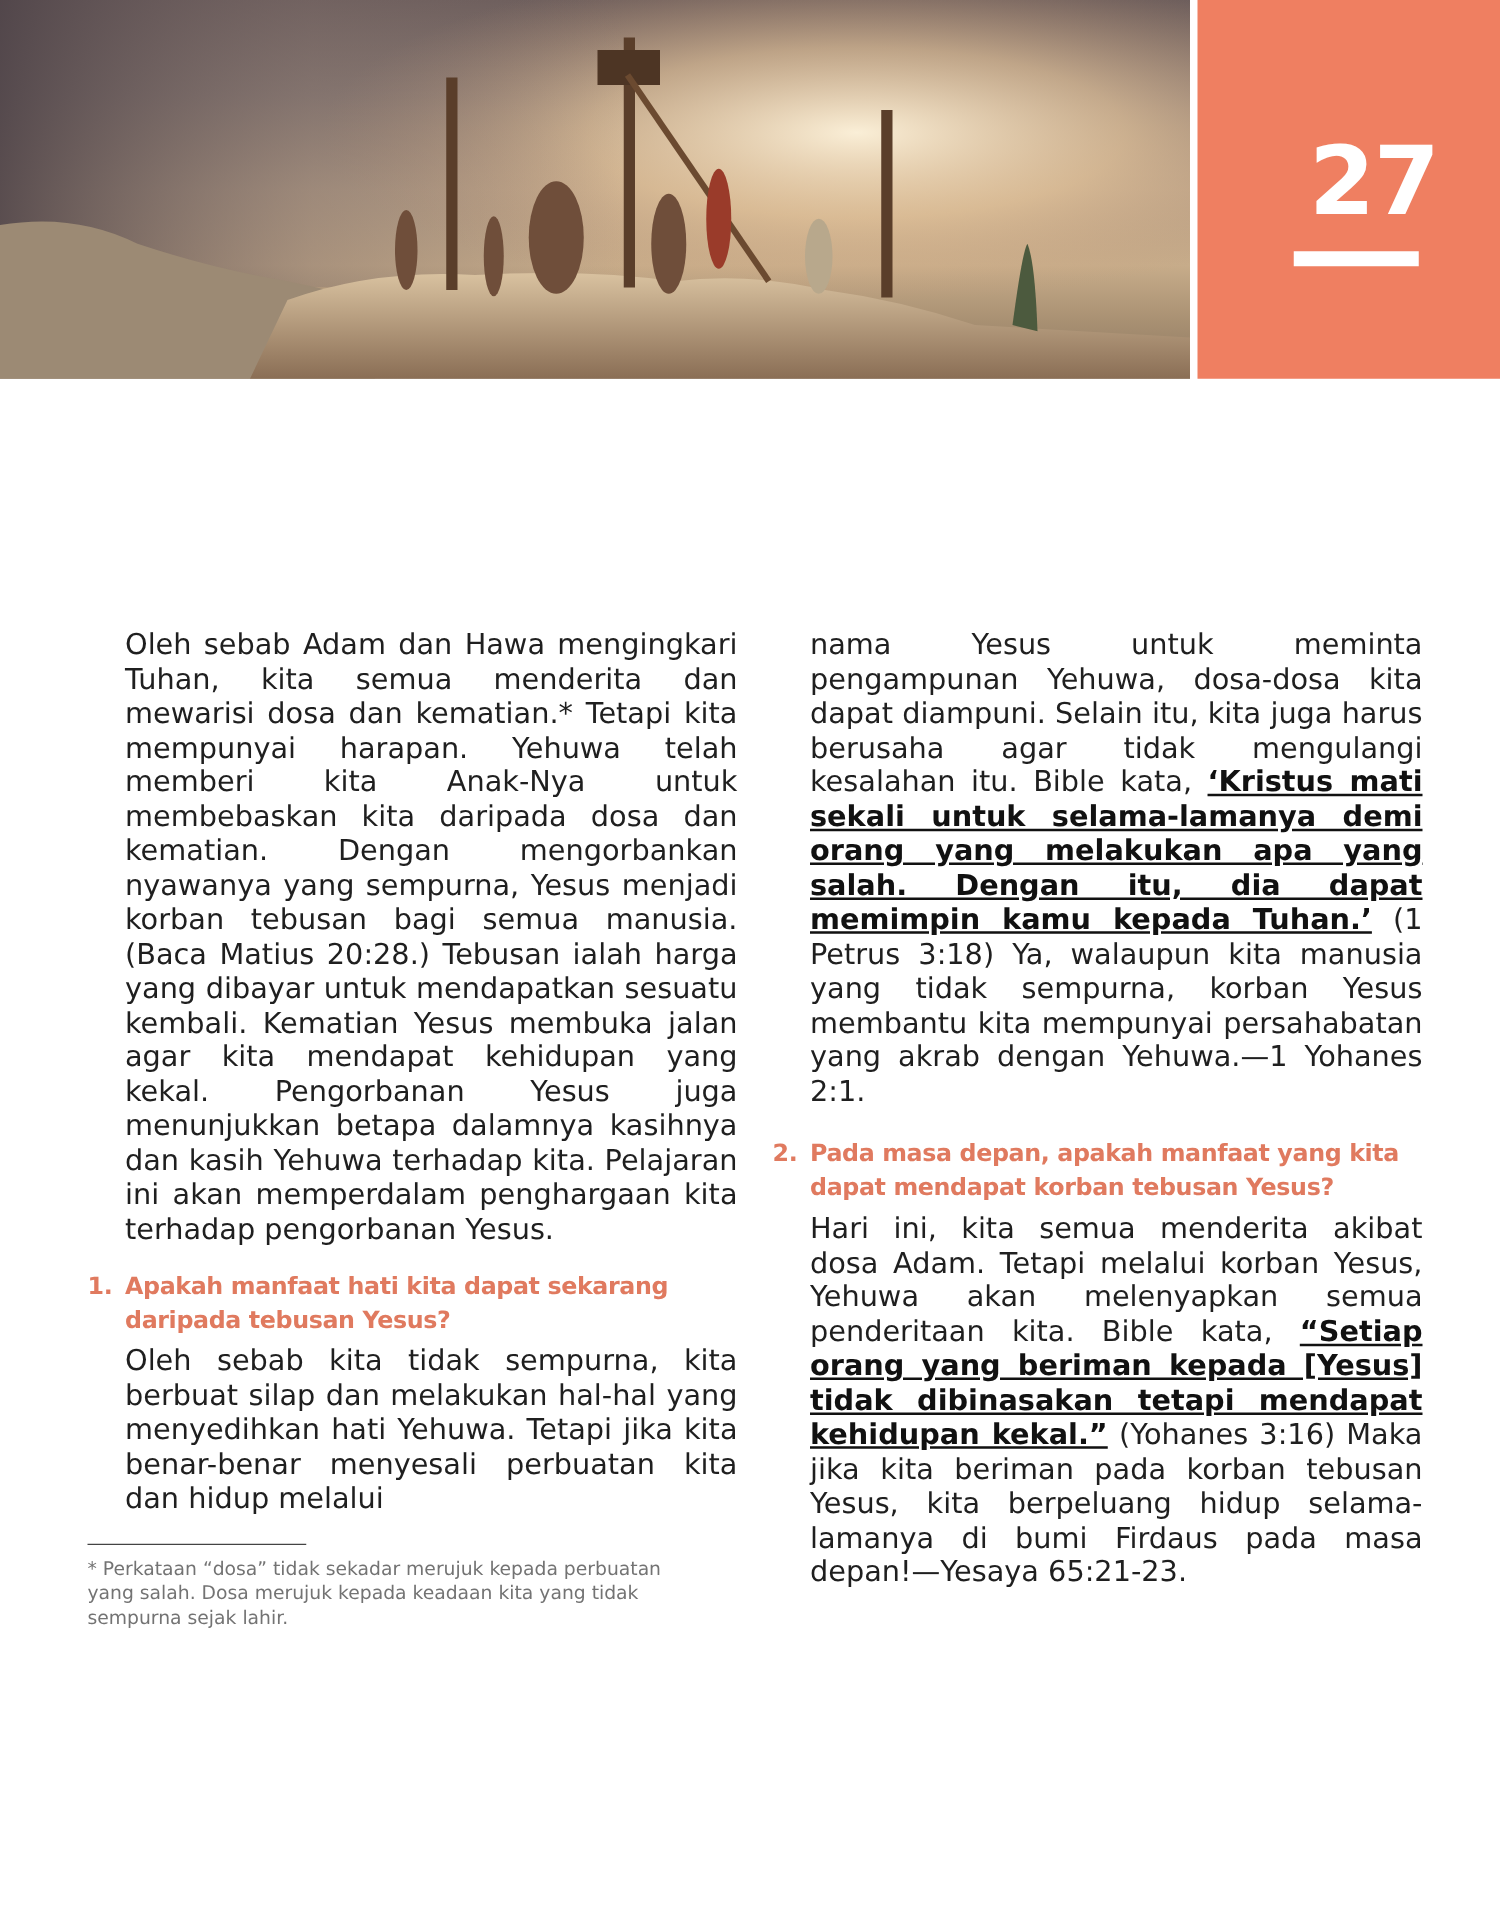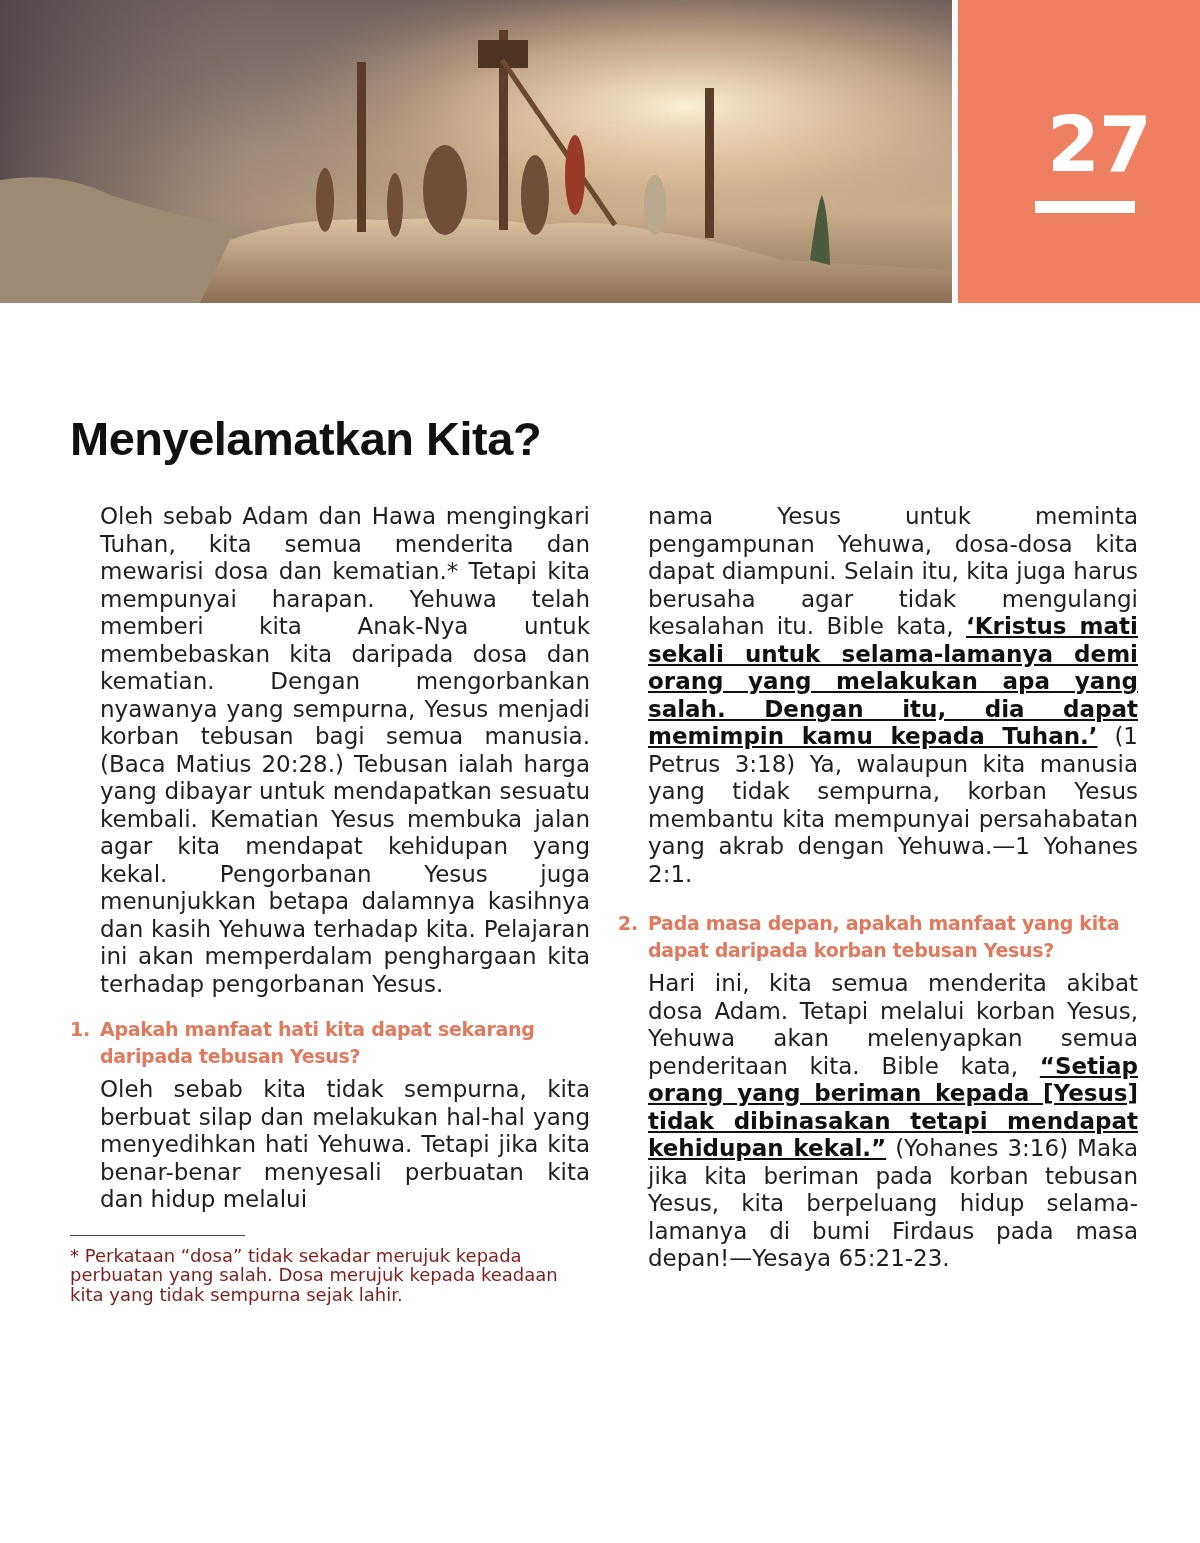--- a/index.html
+++ b/index.html
@@ -36,21 +36,21 @@
   }
   .para b { font-weight: bold; color: #111; text-decoration: underline; }
 
   .question {
     position: relative; font-family: "DejaVu Sans", sans-serif; font-weight: bold; font-size: 19px; line-height: 27px;
     color: #e07a5f; padding-left: 30px; margin-top: 18px; margin-bottom: 6px; letter-spacing: -0.3px;
   }
   .q-num { position: absolute; left: 0; top: 0; }
 
   .footnote-rule { width: 175px; height: 1px; background: #444; margin-top: 21px; margin-bottom: 9px; }
-  .footnote { font-family: "DejaVu Sans", sans-serif; font-size: 18px; line-height: 19.5px; color: #7f1d1d; width: 500px; margin-top: 10px; }
+  .footnote { font-family: "DejaVu Sans", sans-serif; font-size: 15px; line-height: 19.5px; color: #737373; width: 500px; margin-top: 10px; }
 </style>
 </head>
 <body>
 
 <div class="hero">
   <svg viewBox="0 0 952 303" preserveAspectRatio="none">
     <defs>
       <radialGradient id="sun" cx="0.72" cy="0.35" r="0.45">
         <stop offset="0" stop-color="#fff4dc" stop-opacity="0.95"></stop>
         <stop offset="0.5" stop-color="#f2cfa0" stop-opacity="0.55"></stop>
@@ -87,37 +87,36 @@
   </svg>
 </div>
 
 <div class="lesson-box">
   <div class="lesson-number">27</div>
   <div class="lesson-rule"></div>
 </div>
 
 <h1 class="title">
   <br>
-  <span>Menyelamatkan Kita?</span>
 </h1>
 
 <div class="col col-left">
   <p class="para">Oleh sebab Adam dan Hawa mengingkari Tuhan, kita semua menderita dan mewarisi dosa dan kematian.* Tetapi kita mempunyai harapan. Yehuwa telah memberi kita Anak-Nya untuk membebaskan kita daripada dosa dan kematian. Dengan mengorbankan nyawanya yang sempurna, Yesus menjadi korban tebusan bagi semua manusia. (Baca Matius 20:28.) Tebusan ialah harga yang dibayar untuk mendapatkan sesuatu kembali. Kematian Yesus membuka jalan agar kita mendapat kehidupan yang kekal. Pengorbanan Yesus juga menunjukkan betapa dalamnya kasihnya dan kasih Yehuwa terhadap kita. Pelajaran ini akan memperdalam penghargaan kita terhadap pengorbanan Yesus.</p>
 
   <div class="question">
     <span class="q-num">1.</span>
     <span>Apakah manfaat hati kita dapat sekarang daripada tebusan Yesus?</span>
   </div>
   <p class="para">Oleh sebab kita tidak sempurna, kita berbuat silap dan melakukan hal-hal yang menyedihkan hati Yehuwa. Tetapi jika kita benar-benar menyesali perbuatan kita dan hidup melalui</p>
 
   <div class="footnote-rule"></div>
   <p class="footnote">* Perkataan “dosa” tidak sekadar merujuk kepada perbuatan yang salah. Dosa merujuk kepada keadaan kita yang tidak sempurna sejak lahir.</p>
 </div>
 
 <div class="col col-right">
   <p class="para"><span>nama Yesus untuk meminta pengampunan Yehuwa, dosa-dosa kita dapat diampuni. Selain itu, kita juga harus berusaha agar tidak mengulangi kesalahan itu. Bible kata, </span><b>‘Kristus mati sekali untuk selama-lamanya demi orang yang melakukan apa yang salah. Dengan itu, dia dapat memimpin kamu kepada Tuhan.’</b><span> (1 Petrus 3:18) Ya, walaupun kita manusia yang tidak sempurna, korban Yesus membantu kita mempunyai persahabatan yang akrab dengan Yehuwa.—1 Yohanes 2:1.</span></p>
 
   <div class="question" style="margin-top:22px;">
     <span class="q-num">2.</span>
-    <span>Pada masa depan, apakah manfaat yang kita dapat daripada korban tebusan Yesus?</span>
+    <span>Pada masa depan, apakah manfaat yang kita dapat mendapat korban tebusan Yesus?</span>
   </div>
   <p class="para"><span>Hari ini, kita semua menderita akibat dosa Adam. Tetapi melalui korban Yesus, Yehuwa akan melenyapkan semua penderitaan kita. Bible kata, </span><b>“Setiap orang yang beriman kepada [Yesus] tidak dibinasakan tetapi mendapat kehidupan kekal.”</b><span> (Yohanes 3:16) Maka jika kita beriman pada korban tebusan Yesus, kita berpeluang hidup selama-lamanya di bumi Firdaus pada masa depan!—Yesaya 65:21-23.</span></p>
 </div>
 
 </body></html>

